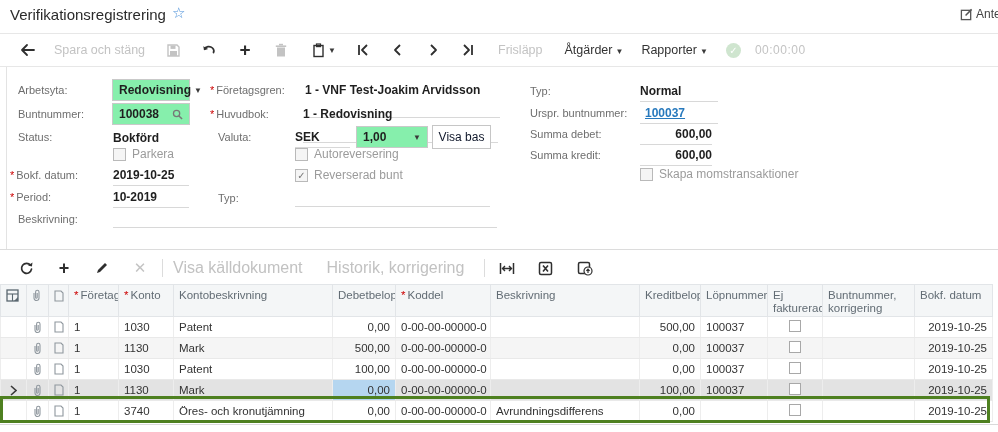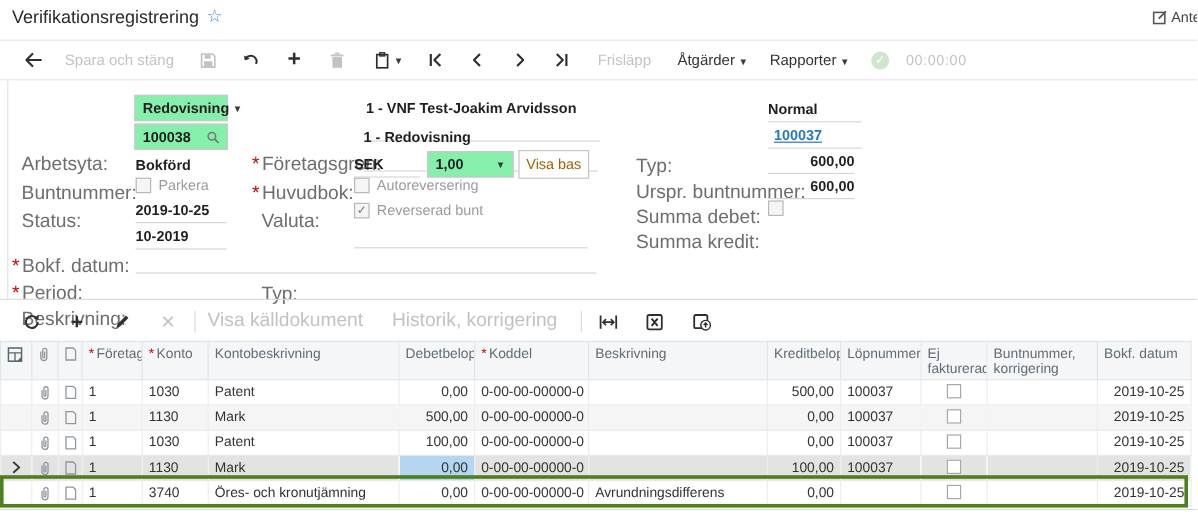--- a/index.html
+++ b/index.html
@@ -21,29 +21,29 @@
             width:24px; height:24px; color:#2f2f2f; cursor:pointer; flex:none; }
   .tbtext { font-size:12.5px; color:#333; cursor:pointer; white-space:nowrap; flex:none; }
   .dis { color:#c3c3c3 !important; cursor:default !important; }
   .caret { font-size:8px; color:#3a3a3a; margin-left:3px; }
   .timer { font-size:12px; color:#c3c3c3; letter-spacing:.5px; }
   .chk-circle { width:15px; height:15px; border-radius:50%; background:#cfe5cf; color:#fff;
                 font-size:10px; display:inline-flex; align-items:center; justify-content:center; }
 
   
   #form-left-border { position:absolute; left:6px; top:67px; width:1px; height:183px; background:#e3e3e3; }
-  .flabel { position:absolute; font-size:16px; color:#6e6e6e; white-space:nowrap;margin-top:45px; }
+  .flabel { position:absolute; font-size:11px; color:#6e6e6e; white-space:nowrap; }
   .req { color:#cc0000; margin-right:2px; }
   .fval { position:absolute; font-size:12px; font-weight:bold; color:#1f1f1f; white-space:nowrap; }
   .uline { border-bottom:1px solid #d8d8d8; }
   .fbox { position:absolute; height:22px; border:1px solid #c9c9c9; background:#86efac;
           display:flex; align-items:center; padding:0 6px; font-size:12px; font-weight:bold; color:#1f1f1f; }
   .fbox .spacer { flex:1; }
   .btn { position:absolute; height:24px; border:1px solid #c6c6c6; background:#fff; font-size:12px;
-         color:#a16207; display:flex; align-items:center; justify-content:center; cursor:pointer; }
+         color:#0f172a; display:flex; align-items:center; justify-content:center; cursor:pointer; }
   .cbrow { position:absolute; display:flex; align-items:center; gap:6px; font-size:12px; color:#9b9b9b; }
   .cb { width:13px; height:13px; border:1px solid #b9b9b9; background:#f5f5f5; display:inline-flex;
         align-items:center; justify-content:center; font-size:10px; color:#777; flex:none; }
   .cb.on::after { content:"\2713"; }
   a.lnk { color:#2779bd; font-weight:bold; text-decoration:underline; font-size:12px; }
 
   
   #grid-toolbar { position:absolute; left:0; top:252px; width:998px; height:32px;
                   display:flex; align-items:center; padding-left:14px; }
   .vsep { width:1px; height:18px; background:#dcdcdc; margin:0 10px; flex:none; }
@@ -216,20 +216,21 @@
   <div class="flabel" style="left:530px; top:107px">Urspr. buntnummer:</div>
   <div class="fval uline" style="left:640px; top:106px; width:78px; padding-bottom:3px">
     <a class="lnk" href="#" style="margin-left:5px">100037</a>
   </div>
   <div class="flabel" style="left:530px; top:128px">Summa debet:</div>
   <div class="fval uline" style="left:640px; top:127px; width:72px; text-align:right; padding-bottom:3px">600,00</div>
   <div class="flabel" style="left:530px; top:149px">Summa kredit:</div>
   <div class="fval uline" style="left:640px; top:148px; width:72px; text-align:right; padding-bottom:3px">600,00</div>
   <div class="cbrow" style="left:640px; top:167px">
     <span class="cb"></span>
+    <span>Skapa momstransaktioner</span>
   </div>
 
   <div class="hline" style="top:249px; background:#dcdcdc"></div>
 
   <div id="grid-toolbar">
     <span class="tbicon">
       <svg width="15" height="15" viewBox="0 0 15 15">
           <path d="M11.5 4.2 A5 5 0 1 0 12.5 8.2" fill="none" stroke="currentColor" stroke-width="1.7" stroke-linecap="round"></path>
           <path d="M13.5 1.5 L12.9 5.6 L9 4.4 Z" fill="currentColor"></path>
         </svg>

